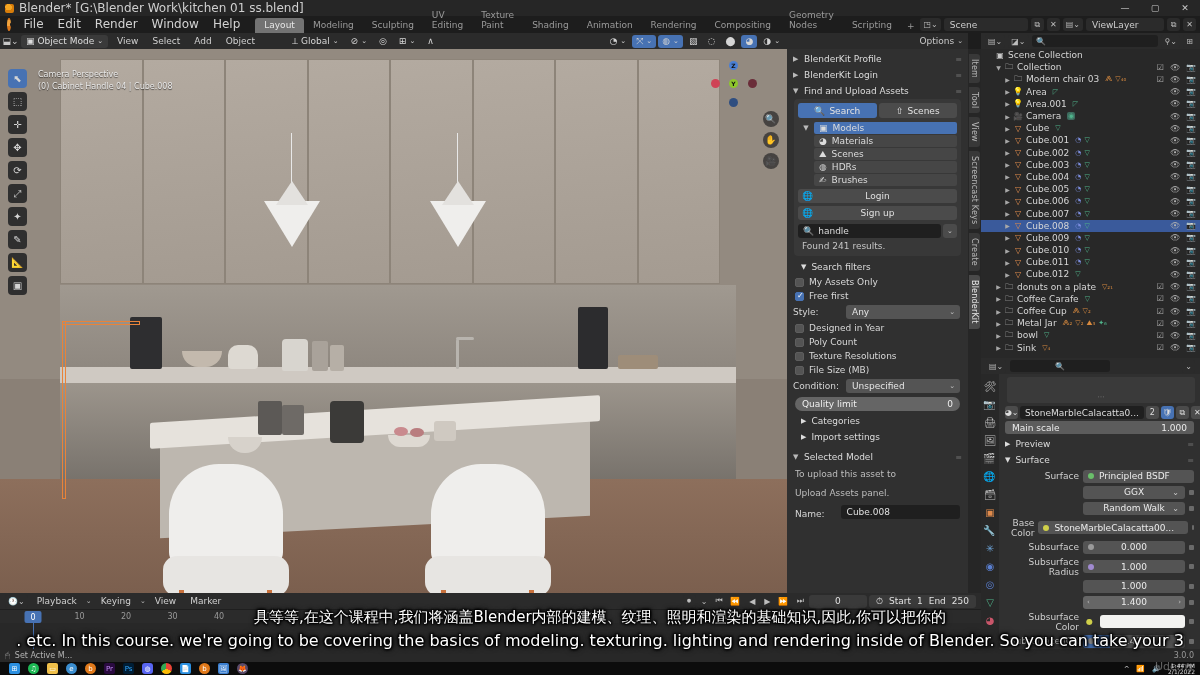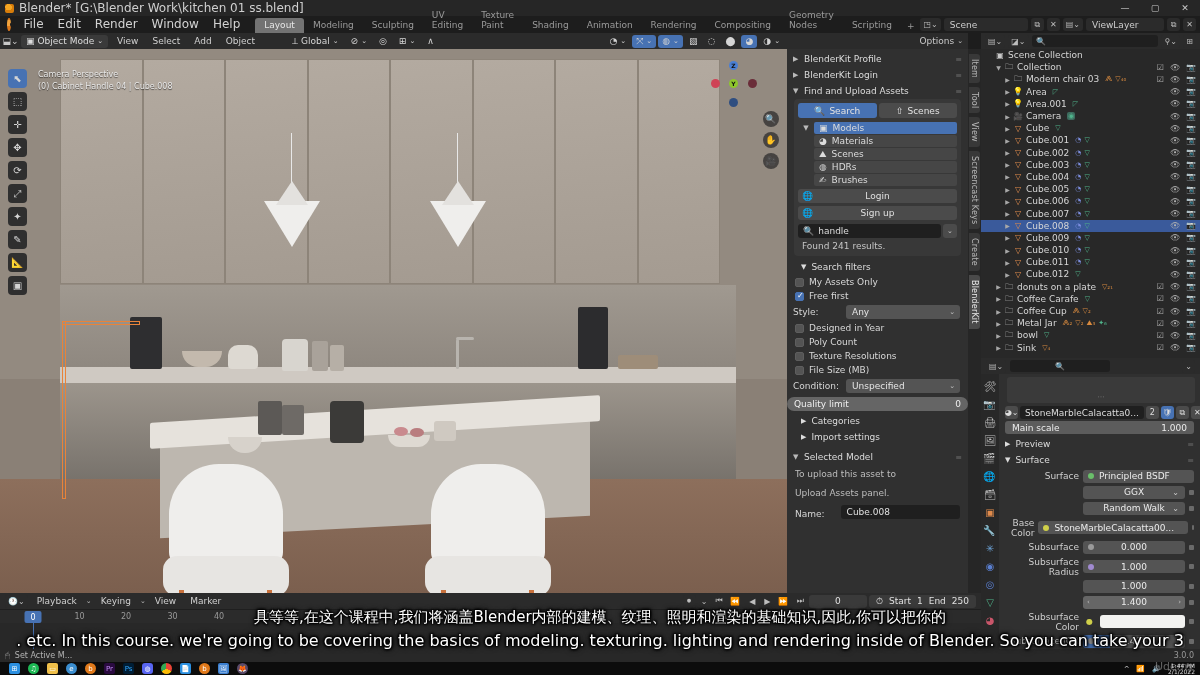--- a/index.html
+++ b/index.html
@@ -144,21 +144,21 @@
   .found{ padding:3px 4px 1px; font-size:9px; color:#c6c6c6;}
   .chk-row{ display:flex; align-items:center; gap:5px; padding:2px 8px; font-size:9px; color:#d8d8d8;}
   .cbox{ width:9px;height:9px;border-radius:2px;background:#545454;border:1px solid #5e5e5e;}
   .cbox.on{ background:#4772b3; border-color:#4772b3; position:relative;}
   .cbox.on::after{content:"✓";position:absolute;left:1px;top:-2px;font-size:8px;color:#fff;}
   .prow{ display:flex; align-items:center; gap:5px; padding:2px 8px 2px 6px; font-size:9px;}
   .plabel{ width:48px; text-align:left; color:#d5d5d5;}
   .pval{ flex:1; height:14px; border-radius:3px; background:#545454; display:flex;
      align-items:center; padding:0 6px; font-size:9px; color:#e4e4e4; position:relative;}
   .pval .arr{ position:absolute; right:5px; font-size:7px; color:#c6c6c6;}
-  .slider{ margin:2px 0; height:14px; border-radius:7px; background:#656565;
+  .slider{ margin:2px 8px; height:14px; border-radius:7px; background:#656565;
      display:flex;align-items:center;justify-content:space-between;padding:0 7px;
      font-size:9px;color:#efefef;}
   .sub-sect{ display:flex; align-items:center; gap:5px; padding:3px 8px 3px 14px;
      font-size:9px; color:#dcdcdc;}
   .np-note{ padding:2px 8px; font-size:9px; color:#bdbdbd; line-height:15px;}
   .nrow{ display:flex; align-items:flex-end; gap:16px; padding:2px 8px;}
   .nval{ flex:1; height:14px; border-radius:3px; background:#1f1f1f; display:flex;
      align-items:center; padding:0 6px; font-size:9px; color:#e0e0e0;}
 
   

